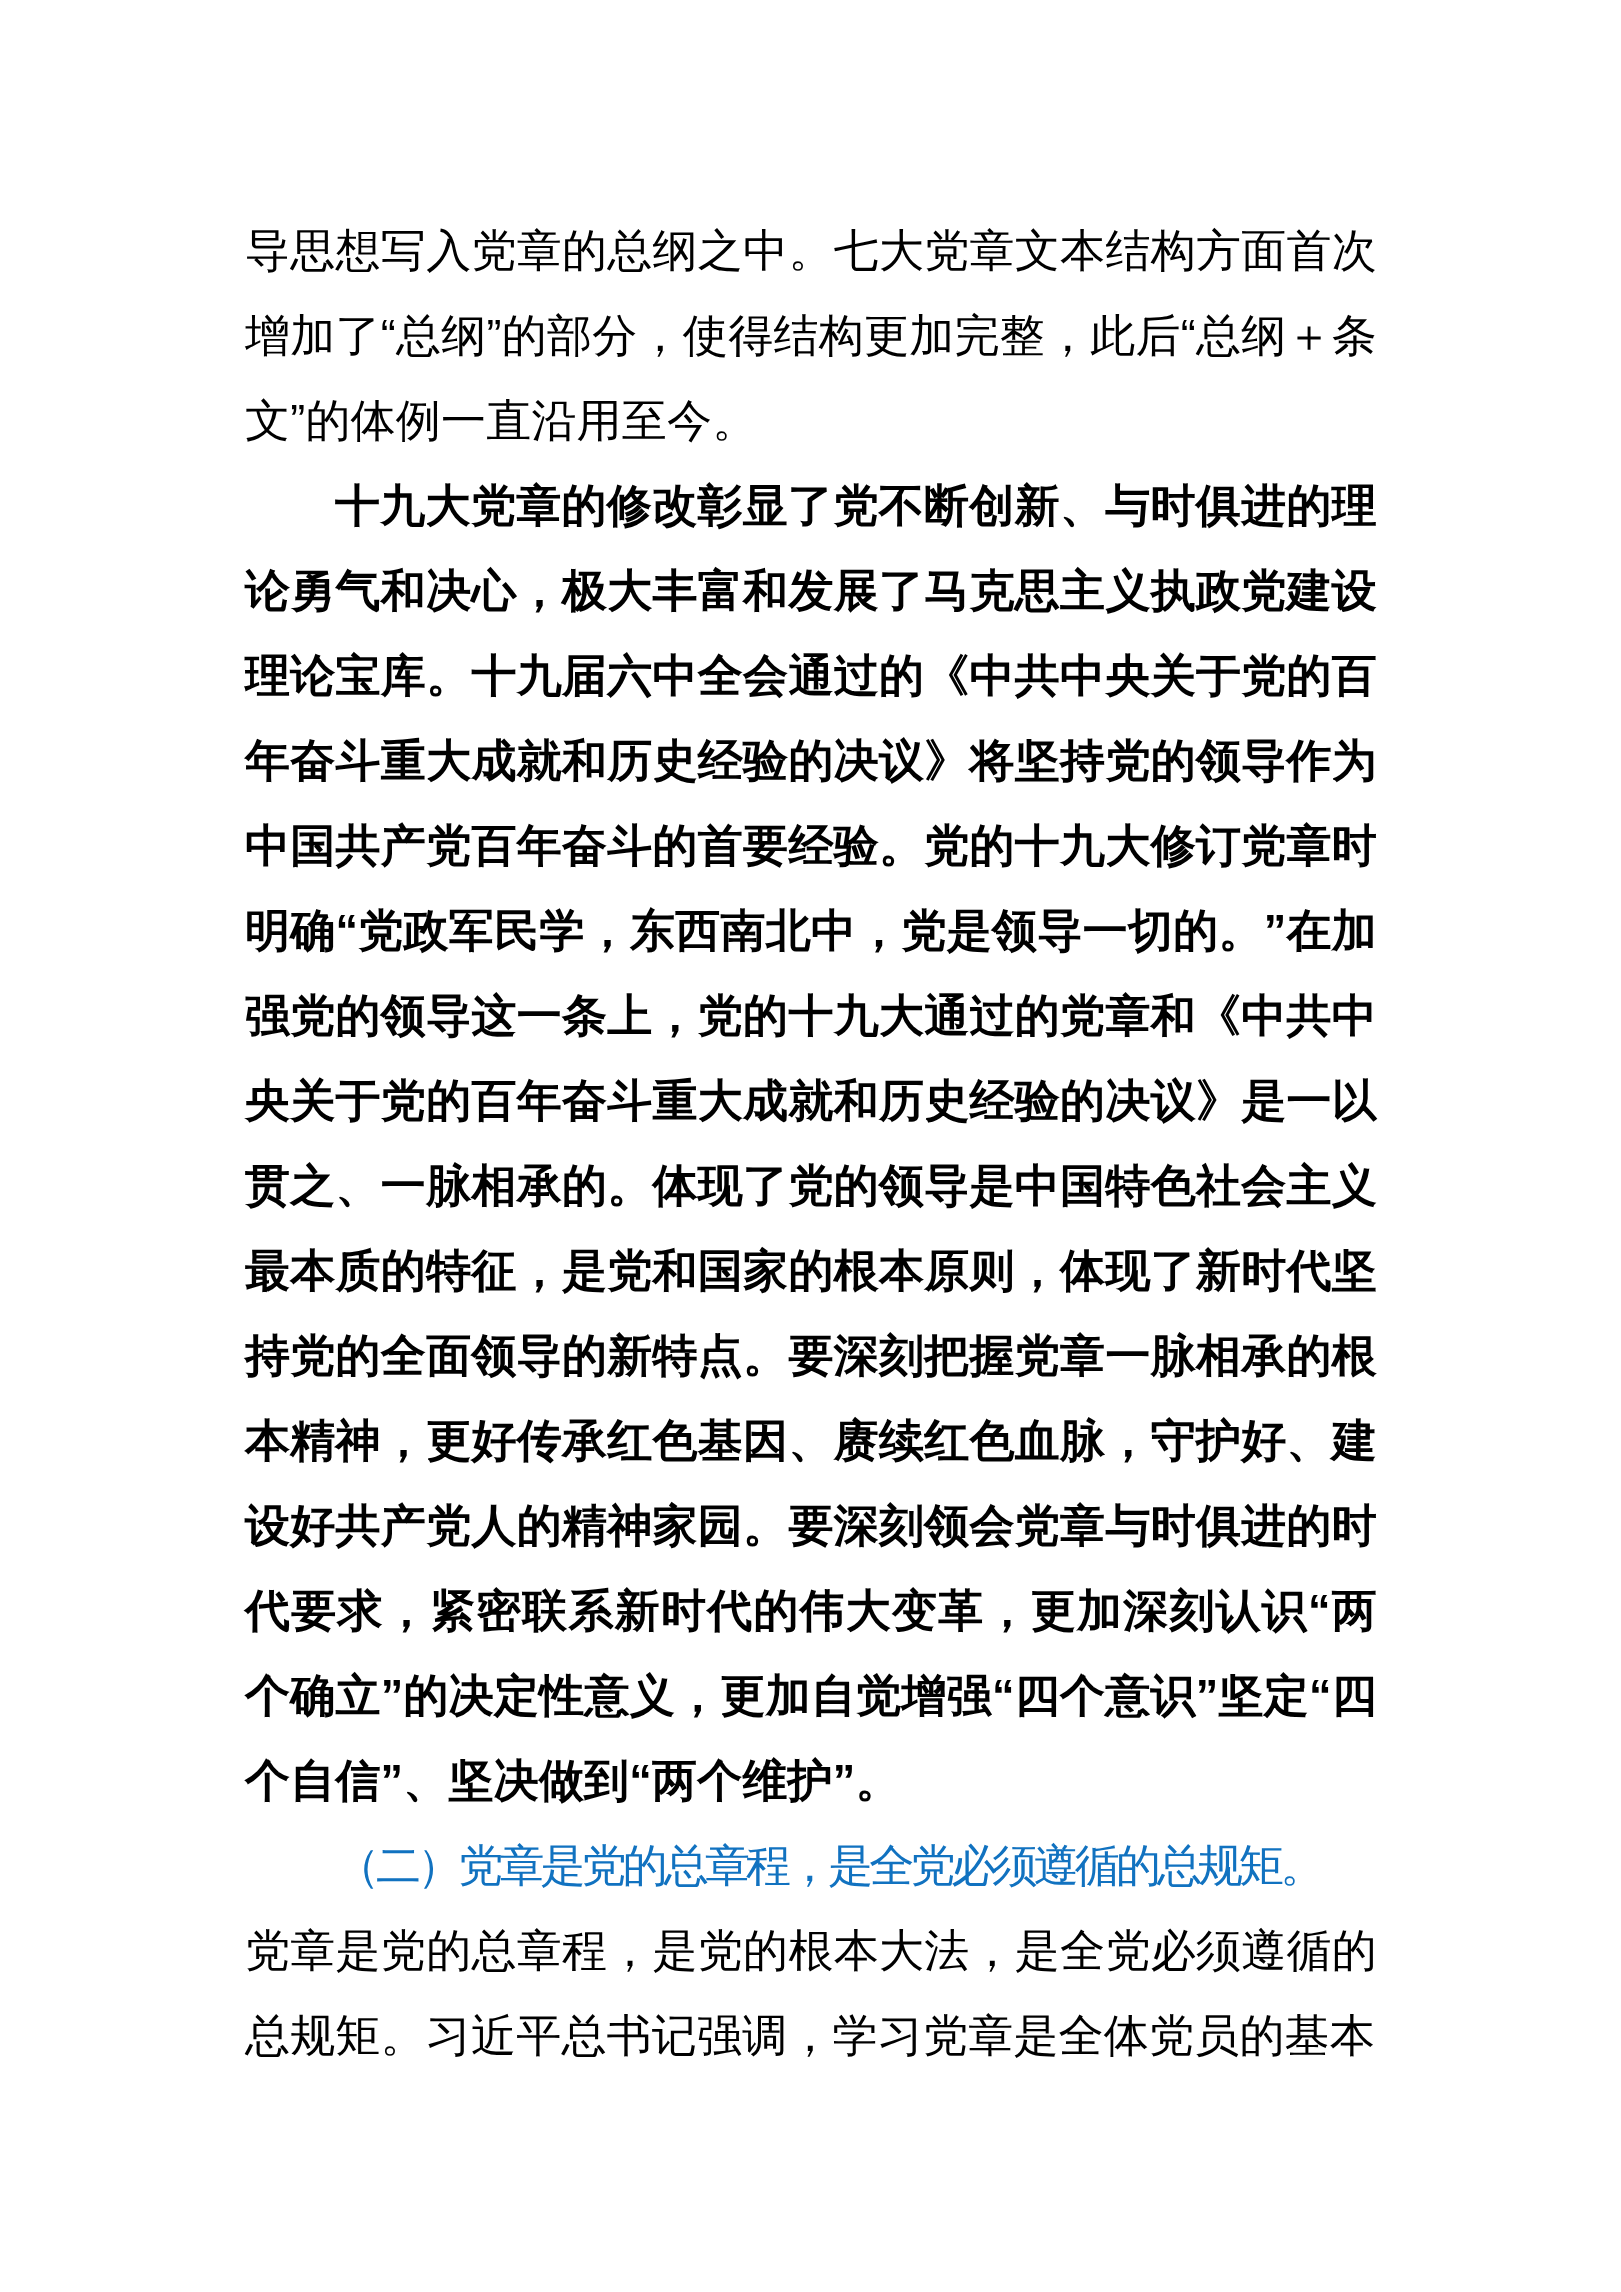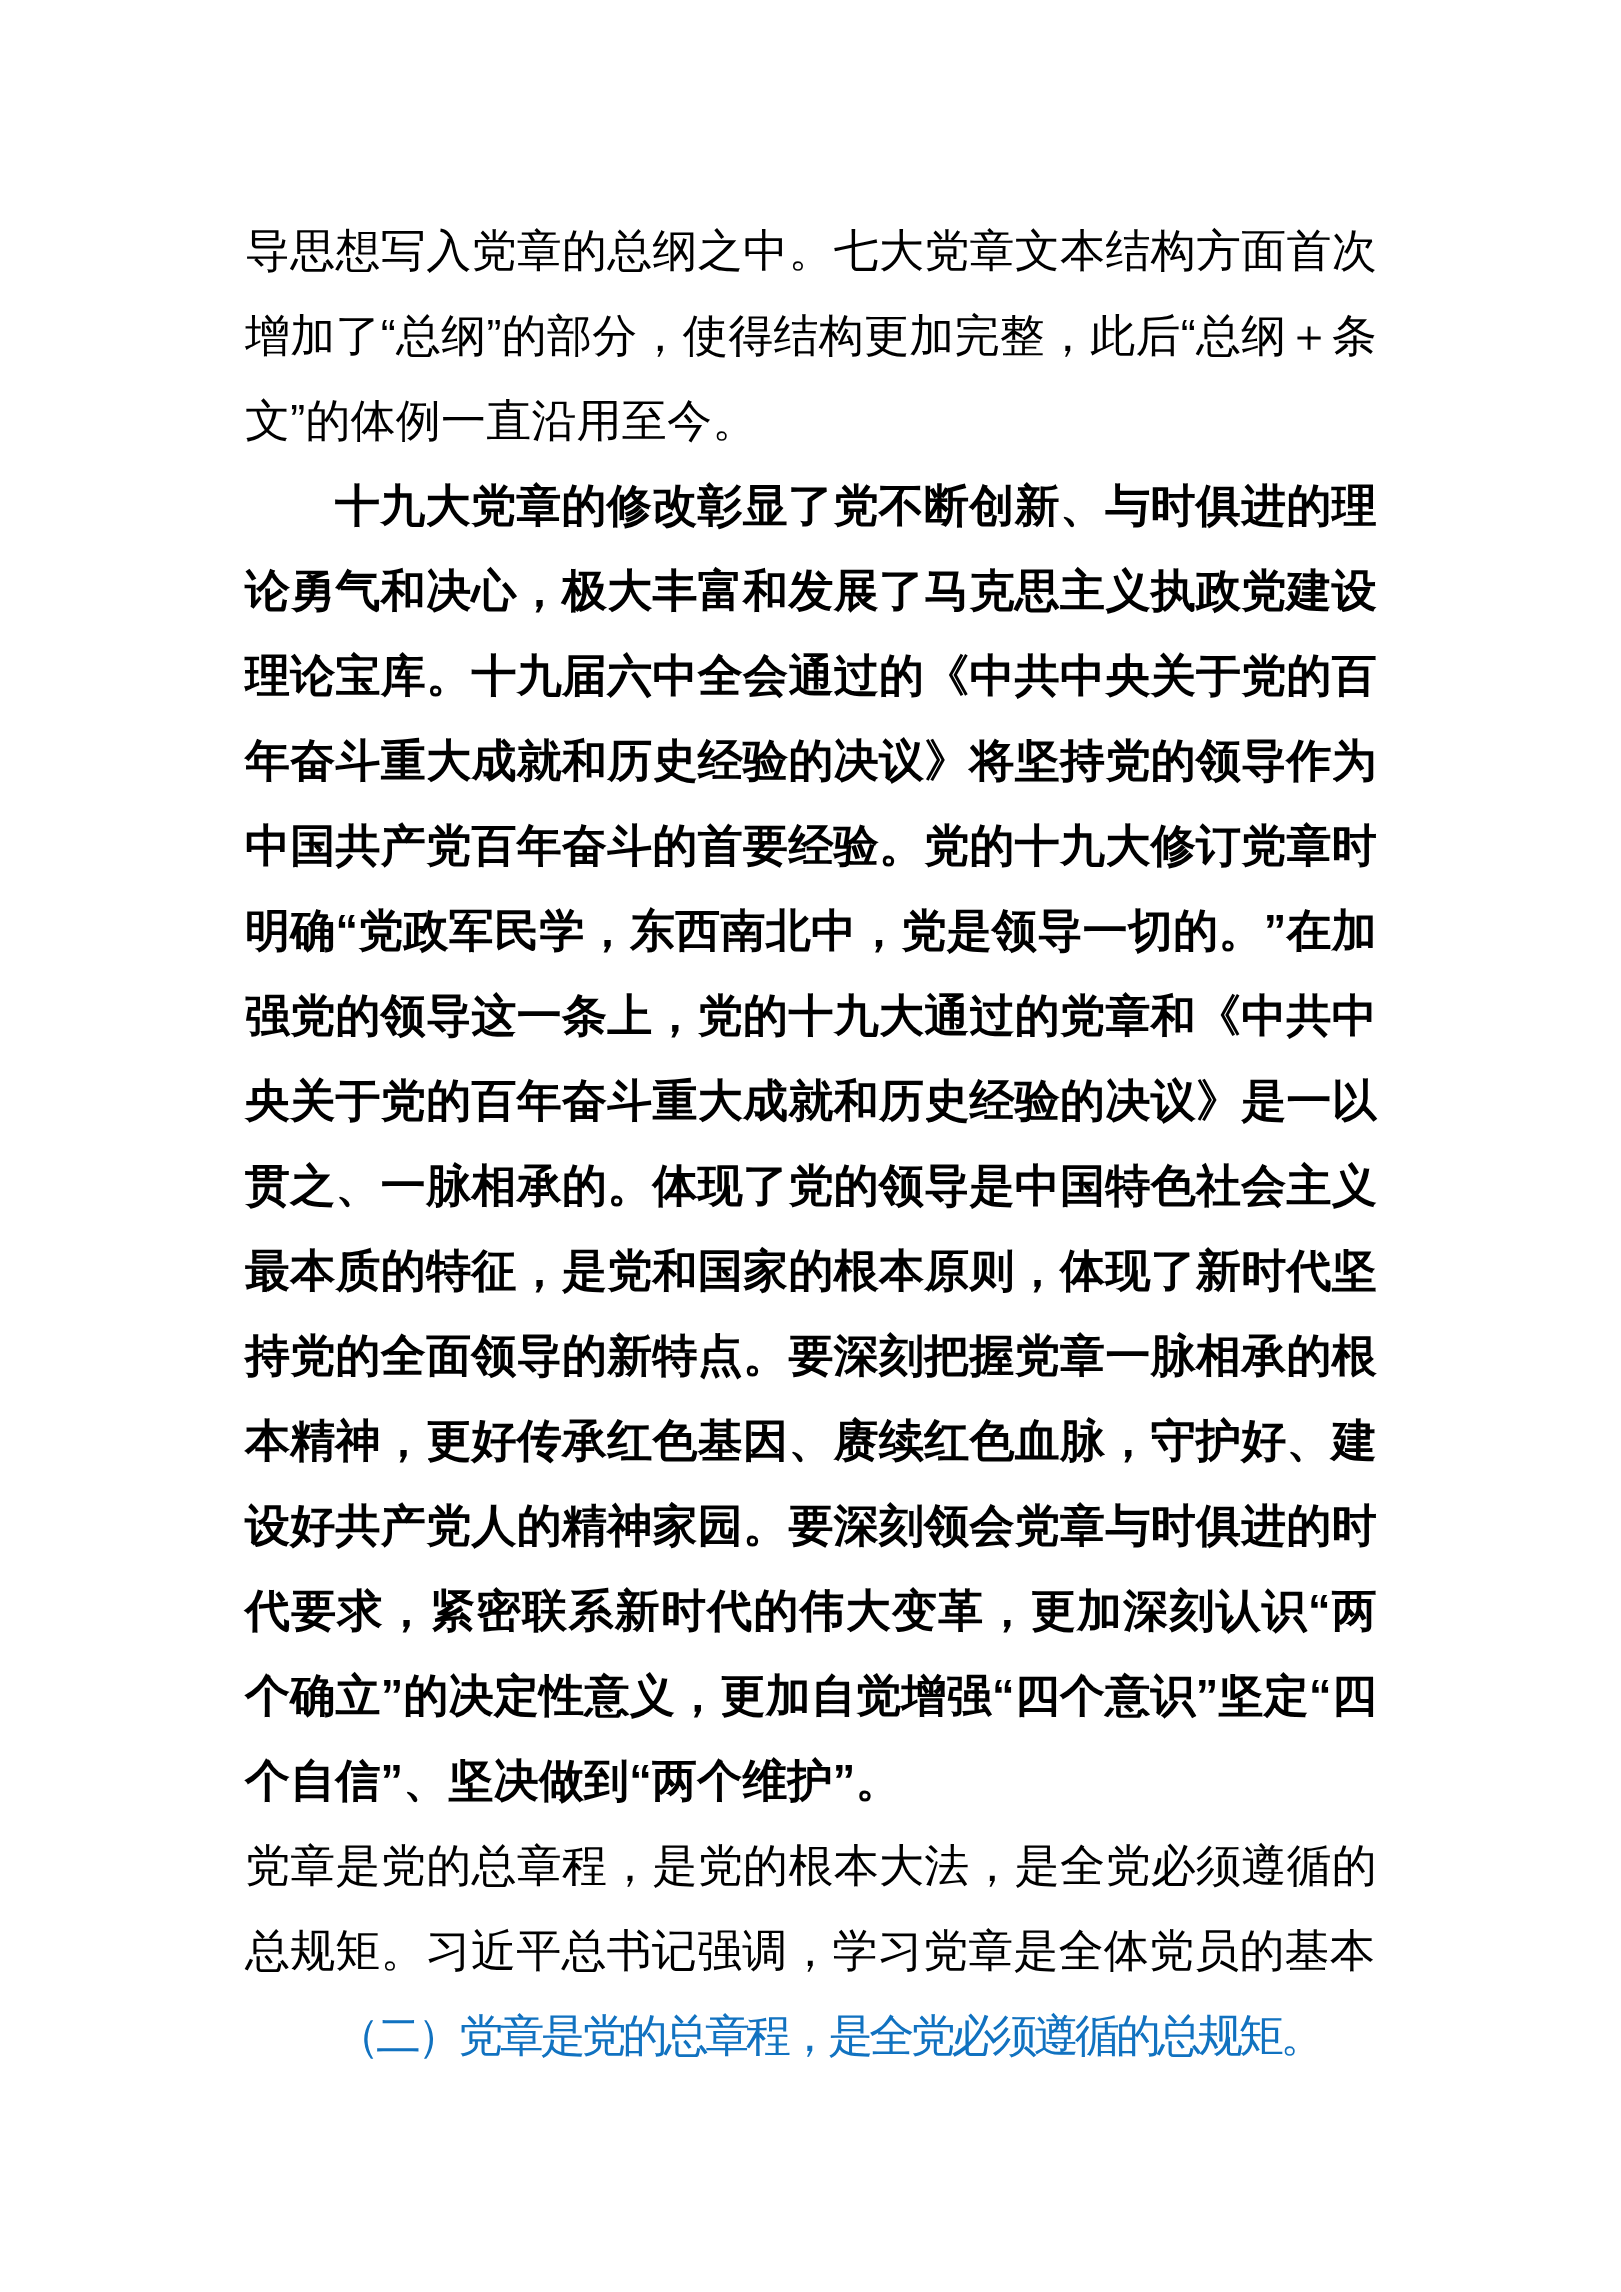--- a/index.html
+++ b/index.html
@@ -42,16 +42,16 @@
     letter-spacing: -3.9px;
     white-space: nowrap;
   }
 </style>
 </head>
 <body>
 
 <div class="page">
   <p class="para">导思想写入党章的总纲之中。七大党章文本结构方面首次增加了“总纲”的部分，使得结构更加完整，此后“总纲＋条文”的体例一直沿用至今。</p>
   <p class="para indent">十九大党章的修改彰显了党不断创新、与时俱进的理论勇气和决心，极大丰富和发展了马克思主义执政党建设理论宝库。十九届六中全会通过的《中共中央关于党的百年奋斗重大成就和历史经验的决议》将坚持党的领导作为中国共产党百年奋斗的首要经验。党的十九大修订党章时明确“党政军民学，东西南北中，党是领导一切的。”在加强党的领导这一条上，党的十九大通过的党章和《中共中央关于党的百年奋斗重大成就和历史经验的决议》是一以贯之、一脉相承的。体现了党的领导是中国特色社会主义最本质的特征，是党和国家的根本原则，体现了新时代坚持党的全面领导的新特点。要深刻把握党章一脉相承的根本精神，更好传承红色基因、赓续红色血脉，守护好、建设好共产党人的精神家园。要深刻领会党章与时俱进的时代要求，紧密联系新时代的伟大变革，更加深刻认识“两个确立”的决定性意义，更加自觉增强“四个意识”坚定“四个自信”、坚决做到“两个维护”。</p>
+  <p class="para heading">（二）党章是党的总章程，是全党必须遵循的总规矩。</p>
   <p class="para">党章是党的总章程，是党的根本大法，是全党必须遵循的总规矩。习近平总书记强调，学习党章是全体党员的基本</p>
-  <p class="para heading">（二）党章是党的总章程，是全党必须遵循的总规矩。</p>
 </div>
 
 
 </body></html>

